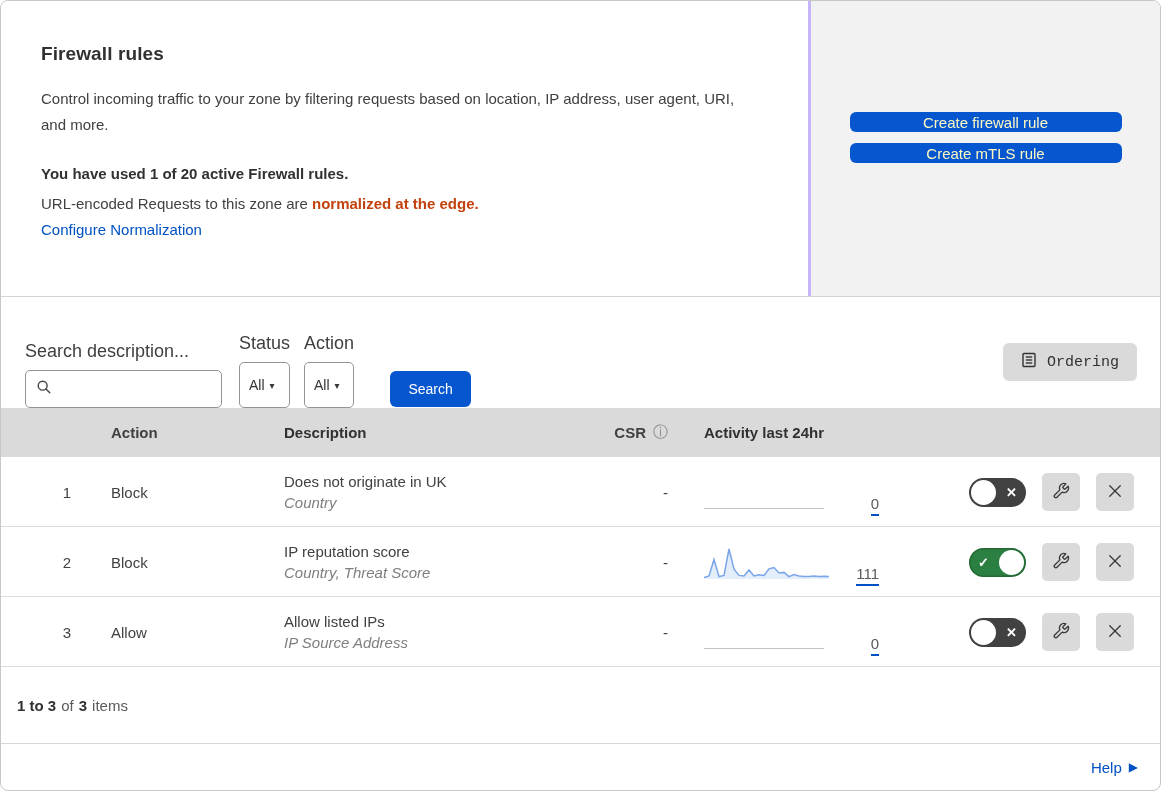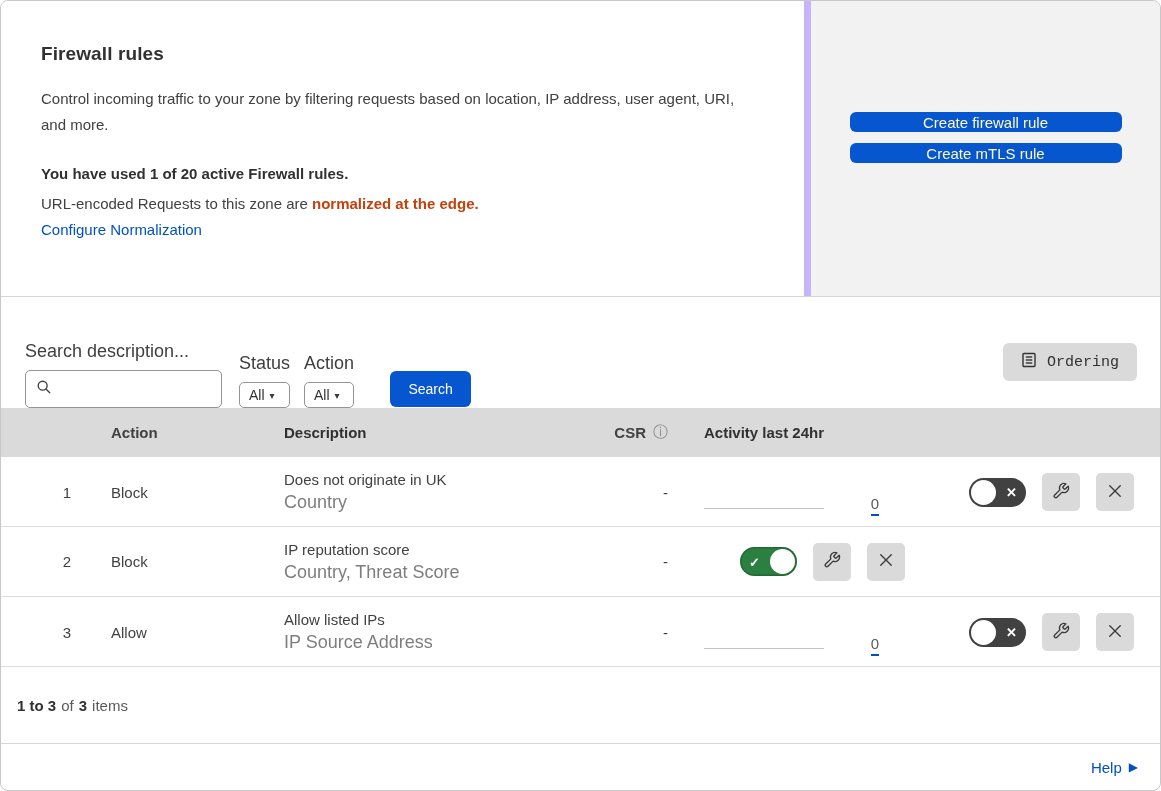--- a/index.html
+++ b/index.html
@@ -11,21 +11,21 @@
   }
   .card {
     width: 1161px; height: 791px;
     border: 1px solid #c7c7c7;
     border-radius: 8px;
     overflow: hidden;
     background: #fff;
   }
   
   .top-section { display: flex; height: 296px; border-bottom: 1px solid #d4d4d4; }
-  .top-left { width: 810px; flex: none; padding: 42px 40px 0; border-right: 7px solid #c4b5fd; background: #fff; }
+  .top-left { width: 810px; flex: none; padding: 42px 40px 0; border-right: 3px solid #c4b5fd; background: #fff; }
   .top-right { flex: 1; background: #f2f2f2; display: flex; flex-direction: column; align-items: center; padding-top: 111px; gap: 11px; }
   .page-title { font-size: 19px; font-weight: 700; color: #313131; margin-bottom: 21px; letter-spacing: .1px; }
   .page-desc { font-size: 15px; line-height: 26px; color: #414141; max-width: 712px; margin-bottom: 27px; }
   .usage-note { font-size: 15px; font-weight: 700; color: #313131; margin-bottom: 13px; }
   .norm-line { font-size: 15px; color: #414141; margin-bottom: 9px; }
   .norm-line b { color: #c2410c; }
   .text-link { color: #0051c3; font-size: 15px; cursor: pointer; }
   .btn-primary {
     width: 272px; height: 20px;
     background: #0656cf; color: #fef9c3;
@@ -34,21 +34,21 @@
   }
   
   .filter-bar { position: relative; height: 111px; padding: 20px 24px 0; display: flex; align-items: flex-end; background: #fff; }
   .fgroup { display: flex; flex-direction: column; }
   .fgroup .flabel { font-size: 18px; color: #3f3f3f; margin-bottom: 8px; }
   .search-box {
     width: 197px; height: 38px; border: 1px solid #949494; border-radius: 5px;
     display: flex; align-items: center; padding-left: 10px; background: #fff; cursor: text;
   }
   .select-btn {
-    height: 26px; padding: 0 9px; border: 1px solid #949494; border-radius: 5px;
+    height: 46px; padding: 0 9px; border: 1px solid #949494; border-radius: 5px;
     background: #fff; font-family: "Liberation Sans", sans-serif; font-size: 14px; color: #333;
     display: flex; align-items: center; gap: 5px; cursor: pointer;
   }
   .caret { font-size: 10px; color: #3a3a3a; }
   .btn-search {
     width: 81px; height: 36px; margin-left: 22px; margin-bottom: 1px;
     background: #0656cf; color: #fff; border: none; border-radius: 6px;
     font-family: "Liberation Sans", sans-serif; font-size: 14px; cursor: pointer;
   }
   .sg { margin-right: 17px; }
@@ -66,21 +66,21 @@
   .cell.num { text-align: right; padding-right: 26px; font-size: 15px; color: #414141; }
   .cell.action { padding-left: 14px; font-size: 15px; color: #414141; }
   .cell.desc { padding-left: 14px; }
   .cell.csr { text-align: right; padding-right: 10px; font-size: 15px; color: #414141; }
   .thead .cell.csr { display: flex; justify-content: flex-end; align-items: center; gap: 7px; }
   .info-glyph { color: #8c8c8c; font-size: 15px; font-weight: 400; }
   .cell.activity { padding-left: 26px; display: flex; align-items: flex-end; height: 70px; padding-bottom: 14px; }
   .thead .cell.activity { height: auto; padding-bottom: 0; align-items: center; }
   .trow { height: 70px; border-bottom: 1px solid #dcdcdc; background: #fff; }
   .desc-main { font-size: 15px; color: #414141; }
-  .desc-sub { font-size: 18px; color: #7e7e7e; margin-top: 4px; }
+  .desc-sub { font-size: 15px; color: #7e7e7e; margin-top: 4px; font-style: italic; }
   .spark { width: 125px; height: 40px; display: flex; align-items: flex-end; }
   .flat-line { width: 120px; border-top: 1px solid #c4c4c4; margin-bottom: 4px; }
   .count-box { margin-left: 20px; min-width: 30px; text-align: right; }
   .count { font-size: 15px; color: #5a5a5a; border-bottom: 2px solid #0051c3; padding-bottom: 2px; cursor: pointer; }
   .cell.controls { display: flex; justify-content: flex-end; align-items: center; gap: 16px; padding-right: 26px; }
   .toggle { position: relative; width: 57px; height: 29px; border-radius: 15px; border: none; cursor: pointer; flex: none; }
   .toggle.off { background: #414141; }
   .toggle.on  { background: #2b7f41; box-shadow: inset 0 0 0 1.5px rgba(0,0,0,.18); }
   .knob { position: absolute; top: 2px; width: 25px; height: 25px; border-radius: 50%; background: #fff; }
   .toggle.off .knob { left: 2px; }
@@ -206,20 +206,31 @@
   </div>
 
   <div class="trow row-grid">
     <div class="cell num">2</div>
     <div class="cell action">Block</div>
     <div class="cell desc">
       <div class="desc-main">IP reputation score</div>
       <div class="desc-sub">Country, Threat Score</div>
     </div>
     <div class="cell csr">-</div>
+    <div class="cell activity">
+      <div class="spark">
+          <svg width="125" height="38" viewBox="0 0 125 38">
+            <polygon points="0,34 0.0,32.5 5.0,31.0 10.0,14.5 15.0,31.6 20.0,30.4 25.0,4.0 30.0,24.1 35.0,30.4 40.0,31.0 45.0,25.0 50.0,31.0 55.0,29.8 60.0,30.4 65.0,23.8 70.0,22.6 75.0,28.0 80.0,27.4 85.0,31.6 90.0,29.5 95.0,31.0 100.0,31.6 105.0,31.6 110.0,31.0 115.0,31.6 120.0,31.3 125.0,31.6 125,34" fill="#e4edfa"></polygon>
+            <polyline points="0.0,32.5 5.0,31.0 10.0,14.5 15.0,31.6 20.0,30.4 25.0,4.0 30.0,24.1 35.0,30.4 40.0,31.0 45.0,25.0 50.0,31.0 55.0,29.8 60.0,30.4 65.0,23.8 70.0,22.6 75.0,28.0 80.0,27.4 85.0,31.6 90.0,29.5 95.0,31.0 100.0,31.6 105.0,31.6 110.0,31.0 115.0,31.6 120.0,31.3 125.0,31.6" fill="none" stroke="#7aa5e9" stroke-width="1.5"></polyline>
+          </svg>
+        </div>
+      <div class="count-box">
+        <span class="count">111</span>
+      </div>
+    </div>
     <div class="cell controls">
       <button class="toggle on">
           <span class="knob"></span>
           <span class="mark">✓</span>
         </button>
       <button class="icon-btn">
         <span><svg viewBox="0 0 24 24" width="18" height="18" fill="none" stroke="#3a3a3a" stroke-width="1.8" stroke-linecap="round" stroke-linejoin="round">
               <path d="M14.7 6.3a1 1 0 0 0 0 1.4l1.6 1.6a1 1 0 0 0 1.4 0l3.77-3.77a6 6 0 0 1-7.94 7.94l-6.91 6.91a2.12 2.12 0 0 1-3-3l6.91-6.91a6 6 0 0 1 7.94-7.94l-3.76 3.76z"></path>
             </svg></span>
       </button>

